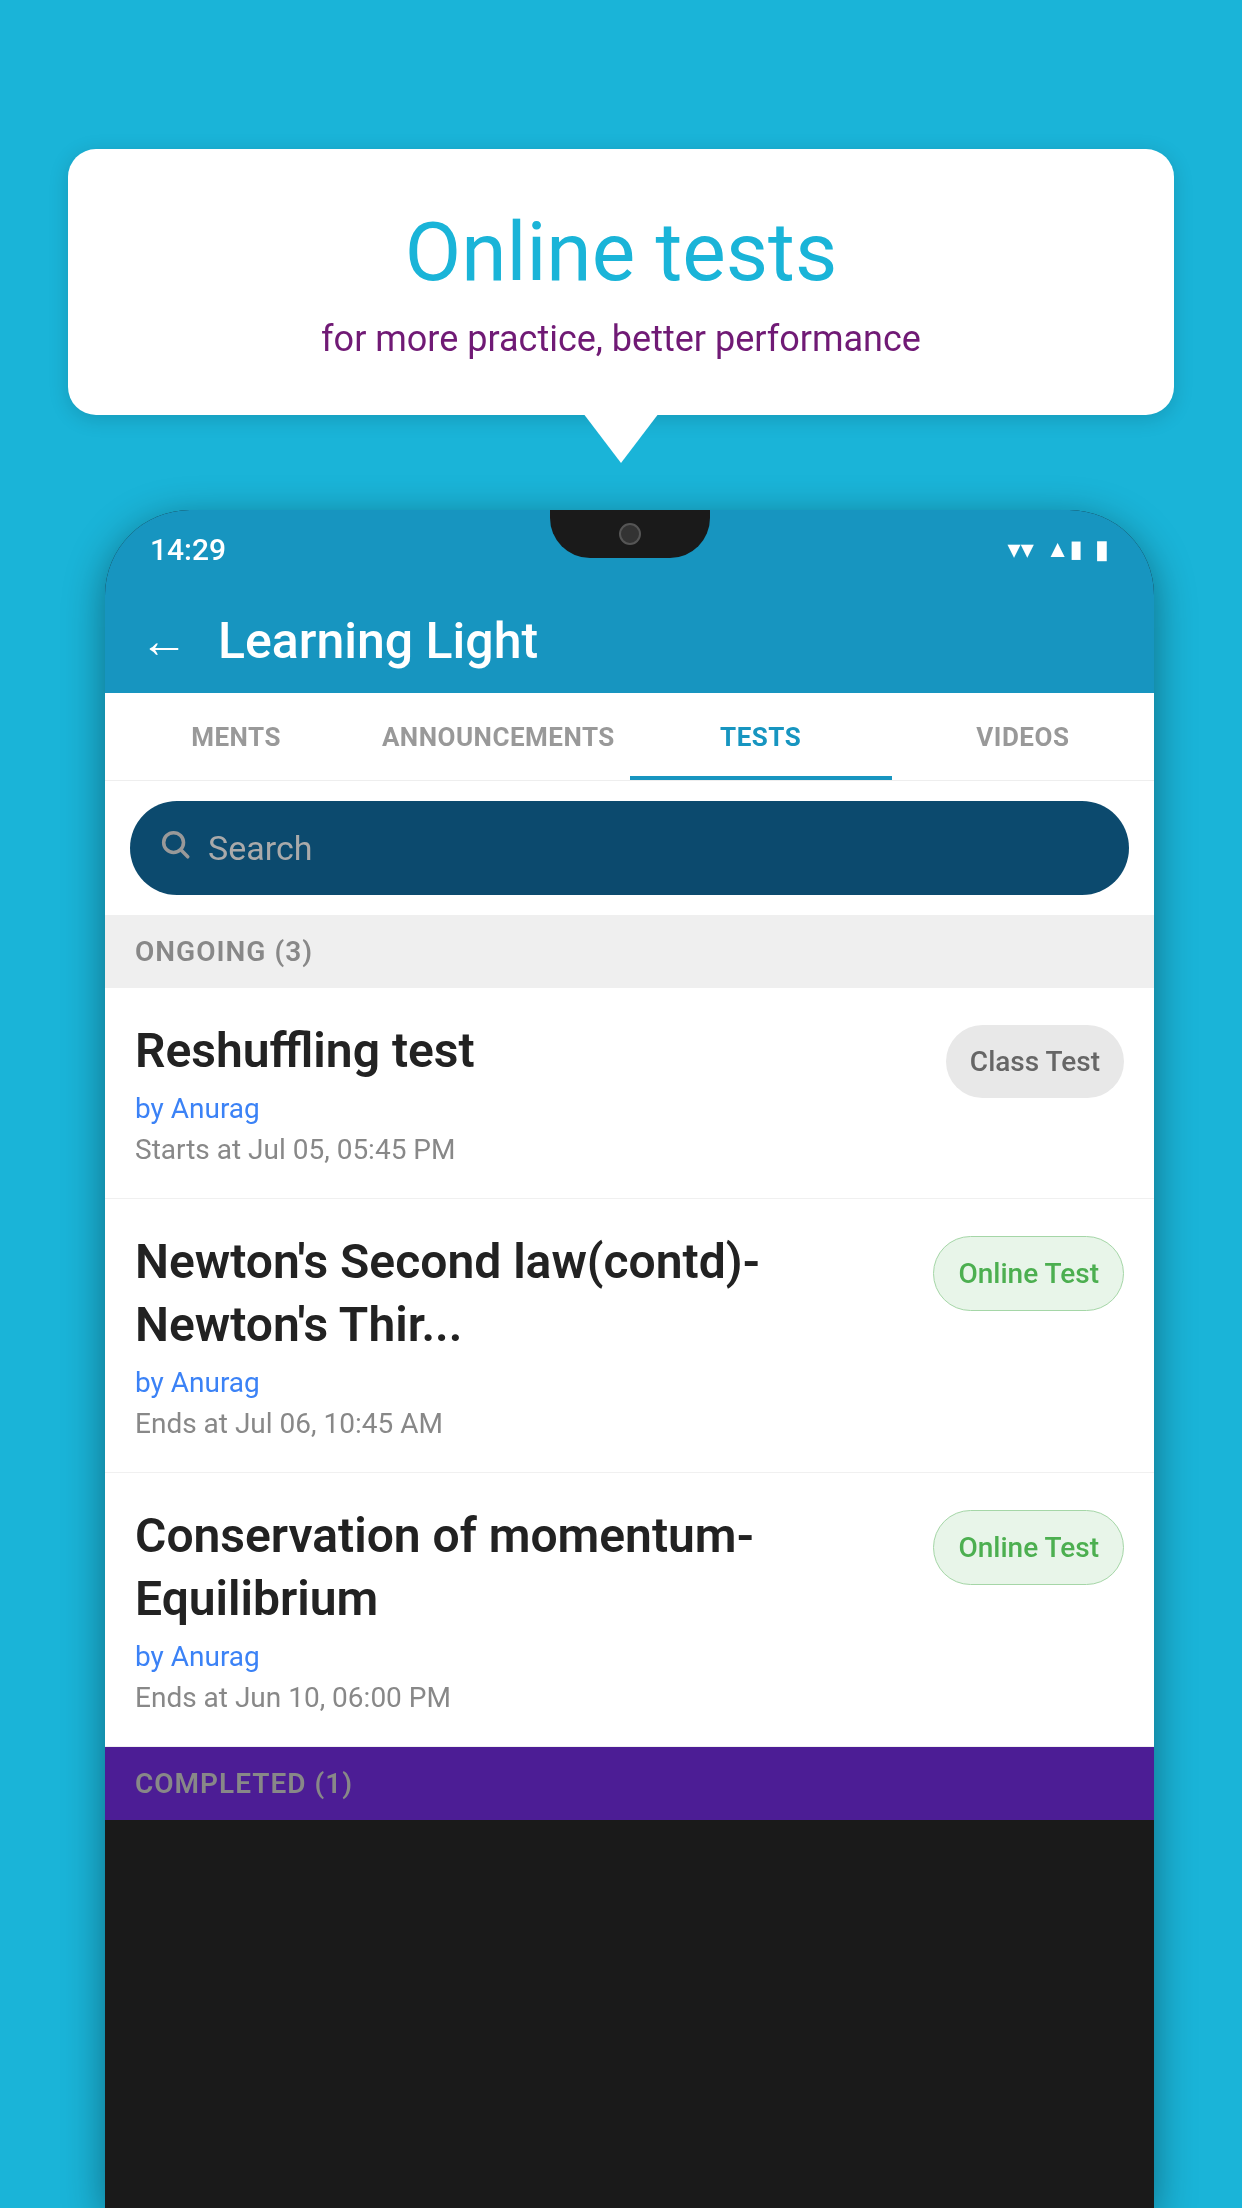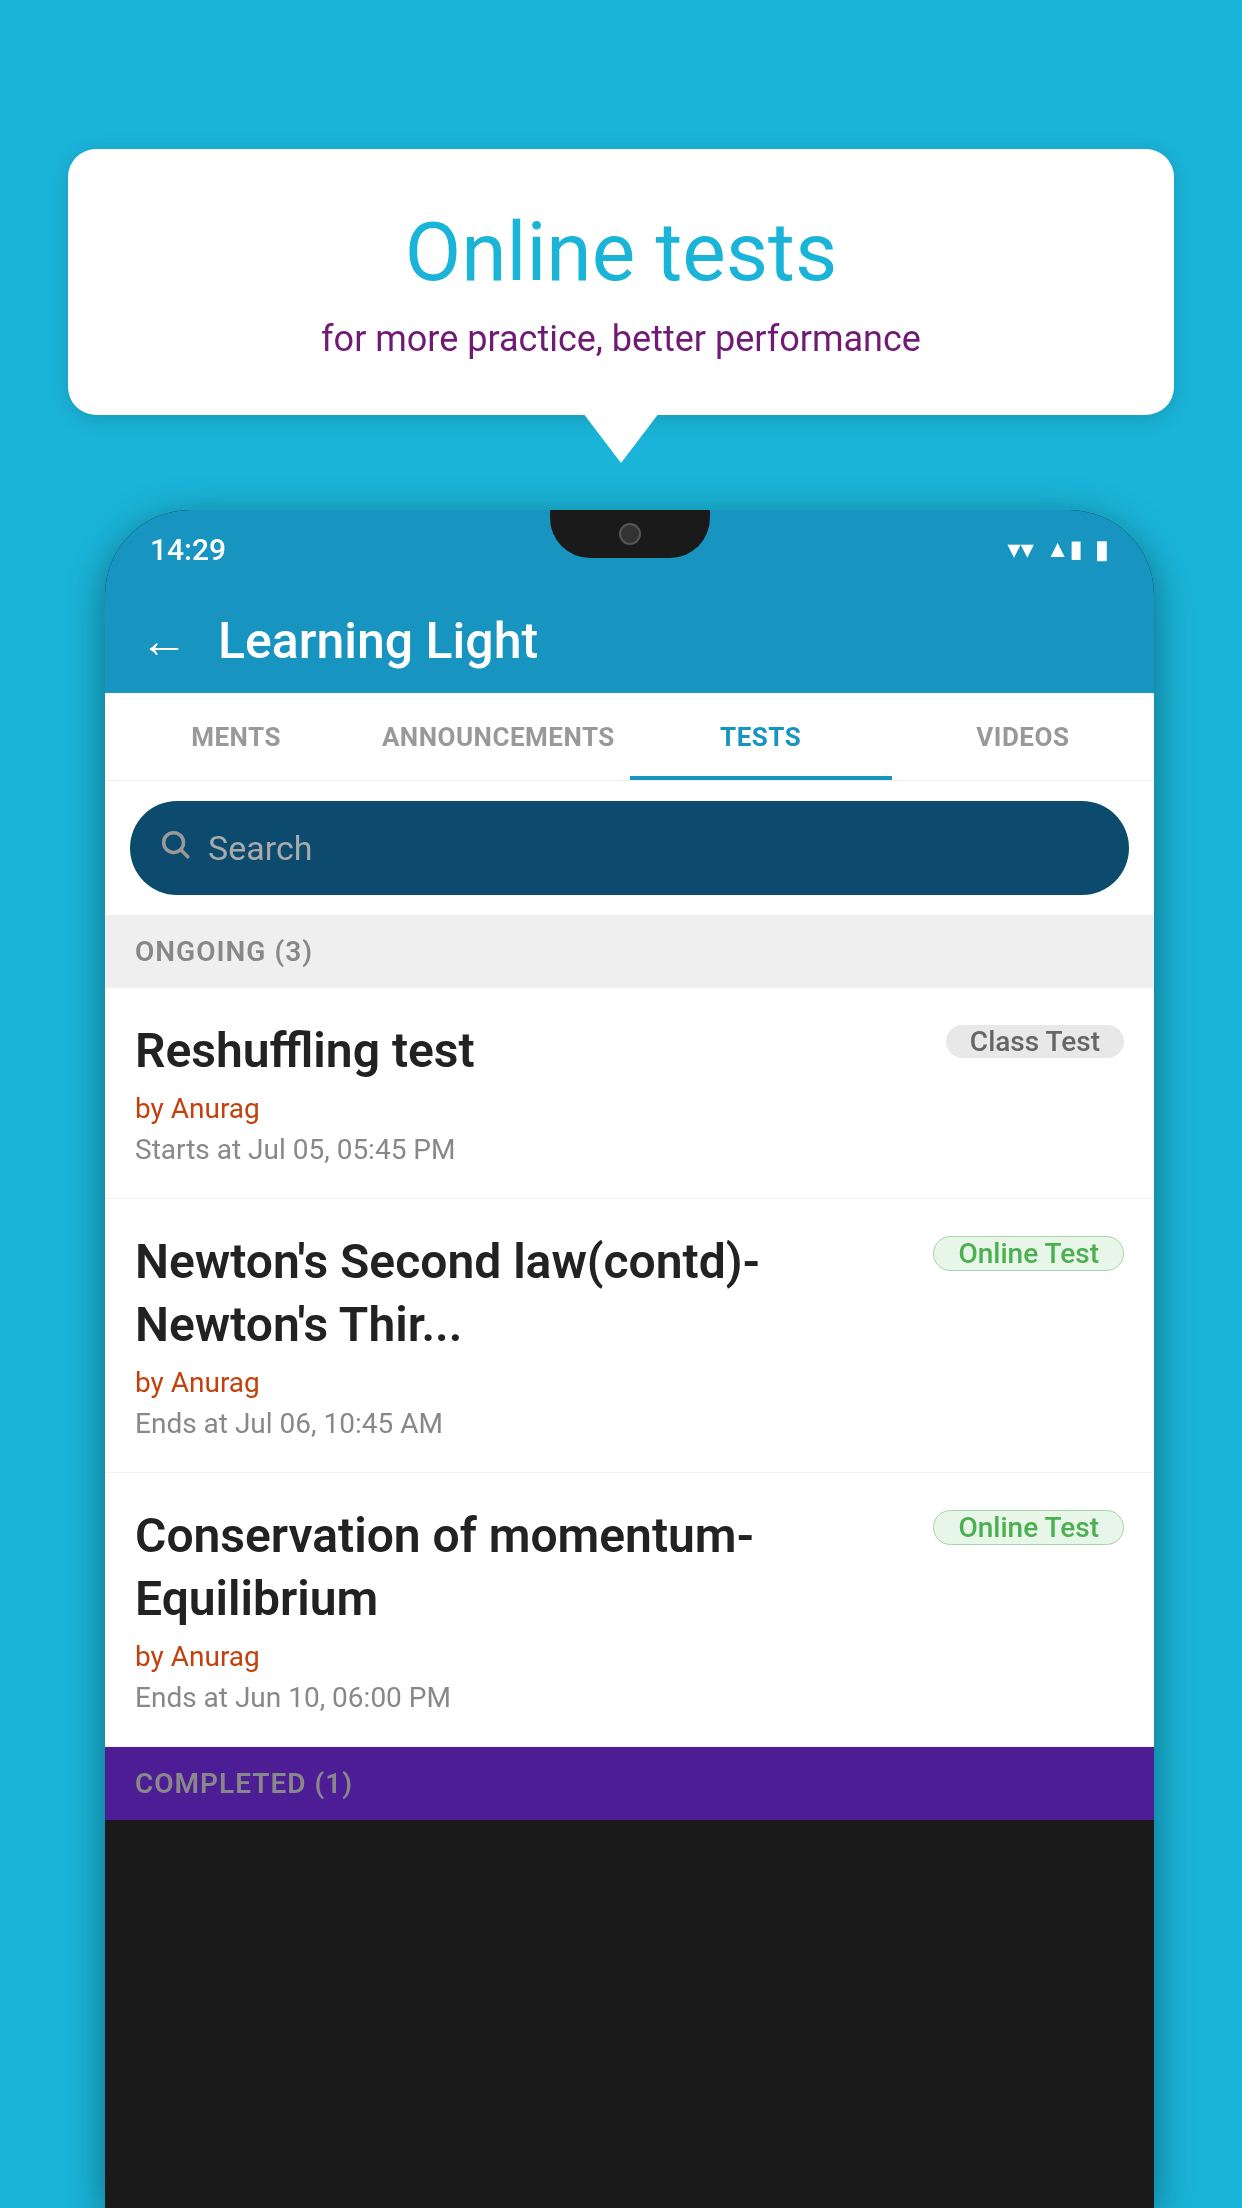--- a/index.html
+++ b/index.html
@@ -240,31 +240,31 @@
     .test-name {
       font-size: 48px;
       color: #222;
       font-weight: 600;
       margin-bottom: 10px;
       line-height: 1.3;
     }
 
     .test-author {
       font-size: 28px;
-      color: #c2410c;
+      color: #3b82f6;
       margin-bottom: 8px;
     }
 
     .test-date {
       font-size: 28px;
       color: #888;
     }
 
     .test-badge {
-      padding: 0 24px;
+      padding: 20px 24px;
       border-radius: 50px;
       font-size: 28px;
       font-weight: 500;
       white-space: nowrap;
       flex-shrink: 0;
       margin-top: 5px;
     }
 
     .badge-class {
       background: #e8e8e8;

